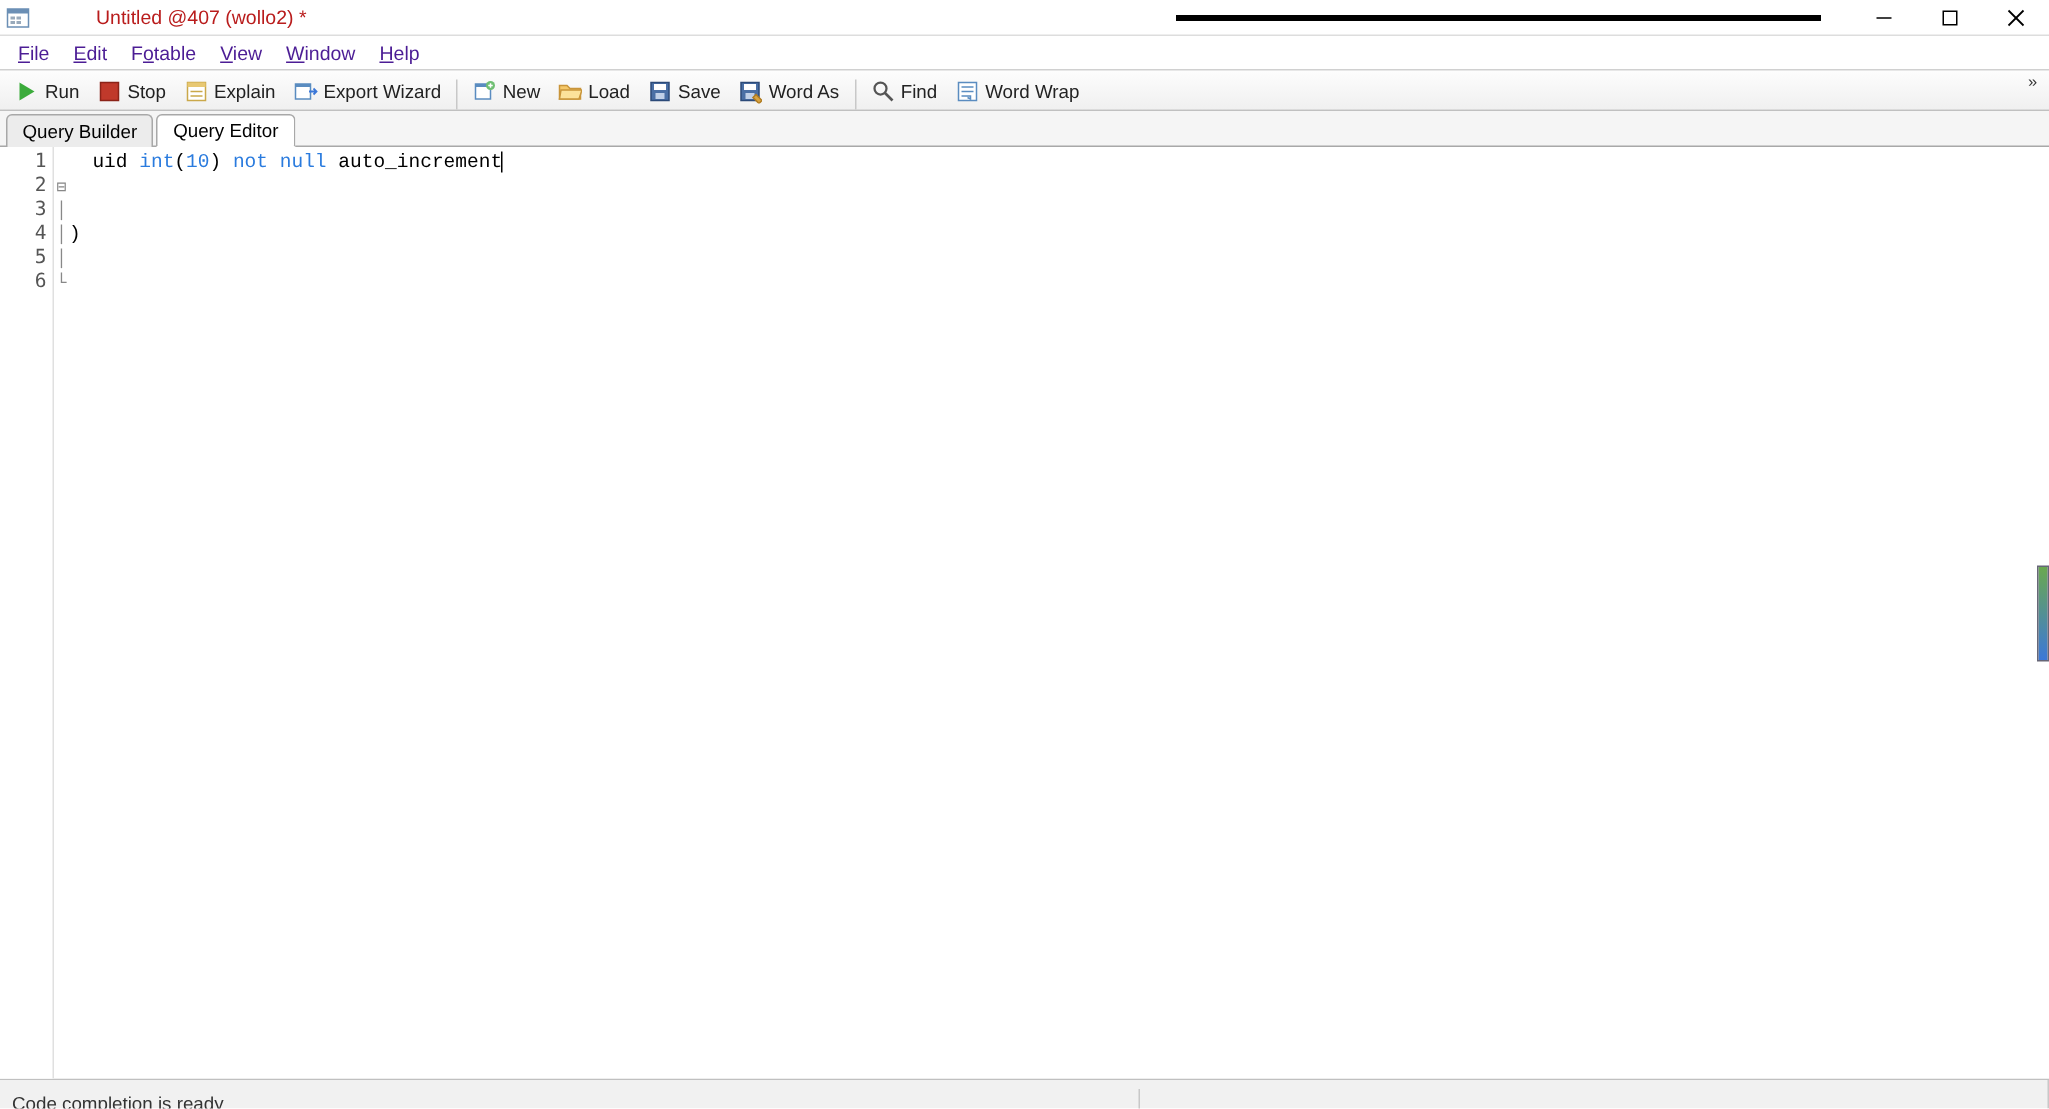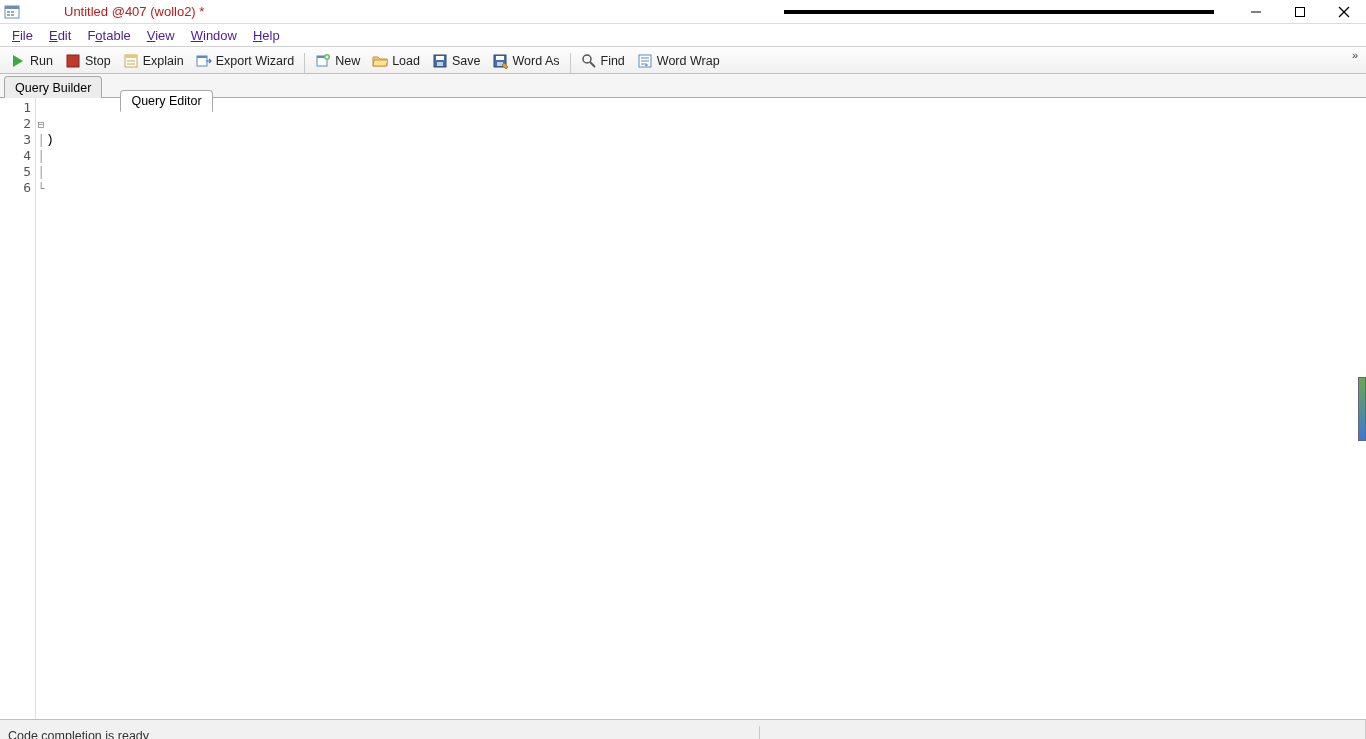--- a/index.html
+++ b/index.html
@@ -21,23 +21,23 @@
 
 
 .toolbar { height: 28px; background: linear-gradient(#fdfdfd, #f0f0f0); border-top: 1px solid #d0d0d0; border-bottom: 1px solid #c0c0c0; display: flex; align-items: flex-end; padding: 0 4px; gap: 0; }
 .tbtn { display: flex; align-items: center; height: 24px; padding: 0 6px; gap: 4px; font-size: 12.5px; color: #222; }
 .tsep { width: 1px; height: 20px; background: #c8c8c8; margin: 0 4px; }
 .tbtn .ico { width: 16px; height: 16px; display: flex; align-items: center; justify-content: center; }
 .toolbar .spacer { flex: 1; }
 .chevmore { width: 14px; height: 100%; display:flex; align-items:flex-start; justify-content:center; font-size:11px; color:#333; padding-top:2px;}
 
 
-.tabstrip { height: 24px; background: #f5f5f5; border-bottom: 1px solid #a8a8a8; display: flex; align-items: flex-end; padding-left: 4px; gap: 18px; }
+.tabstrip { height: 24px; background: #f5f5f5; border-bottom: 1px solid #a8a8a8; display: flex; align-items: flex-end; padding-left: 4px; gap: 2px; }
 .tab { height: 22px; padding: 0 10px; display: flex; align-items: center; font-size: 12.5px; border: 1px solid #a8a8a8; border-bottom: none; background: #ececec; border-radius: 4px 4px 0 0; position: relative; top: 1px; }
-.tab.active { background: #fff; top: 15px; z-index: 2; border-bottom: 1px solid #fff; }
+.tab.active { background: #fff; top: 1px; z-index: 2; border-bottom: 1px solid #fff; }
 
 
 .editor-wrap { position: relative; height: calc(739px - 24px - 22px - 28px - 24px - 20px); background: #fff; display: flex; }
 .gutter { width: 36px; background: #fff; border-right: 1px solid #e0e0e0; padding-top: 2px; text-align: right; font-family: Consolas, monospace; font-size: 13px; color: #555; }
 .gutter .ln { height: 16px; line-height: 16px; padding-right: 4px; }
 .foldcol { width: 10px; padding-top: 2px; }
 .foldcol .fc { height: 16px; display:flex; align-items:center; justify-content:center; font-family: Consolas, monospace; font-size:11px; color:#888; }
 .code { flex: 1; padding-top: 2px; font-family: Consolas, "Courier New", monospace; font-size: 13px; position: relative; }
 .code .line { height: 16px; line-height: 16px; white-space: pre; }
 .tok-comment { color: #b0b0b0; }
@@ -225,20 +225,21 @@
   </div>
   <div class="foldcol">
     <div class="fc"></div>
     <div class="fc">⊟</div>
     <div class="fc">│</div>
     <div class="fc">│</div>
     <div class="fc">│</div>
     <div class="fc">└</div>
   </div>
   <div class="code">
+    <div class="line">  <span class="tok-ident">uid</span> <span class="tok-kw">int</span><span class="tok-paren">(</span><span class="tok-kw">10</span><span class="tok-paren">)</span> <span class="tok-kw">not</span> <span class="tok-kw">null</span> <span class="tok-ident">auto_increment</span><span class="cursor"></span></div>
     <div class="line"></div>
     <div class="line"></div>
     <div class="line"><span class="tok-paren">)</span></div>
   </div>
   <div class="sideslider"></div>
 </div>
 
 <div class="statusbar">
   <div class="cell" style="flex:0 0 auto; min-width: 760px; border-right:1px solid #c8c8c8;">Code completion is ready</div>
   <div class="spacer"></div>

